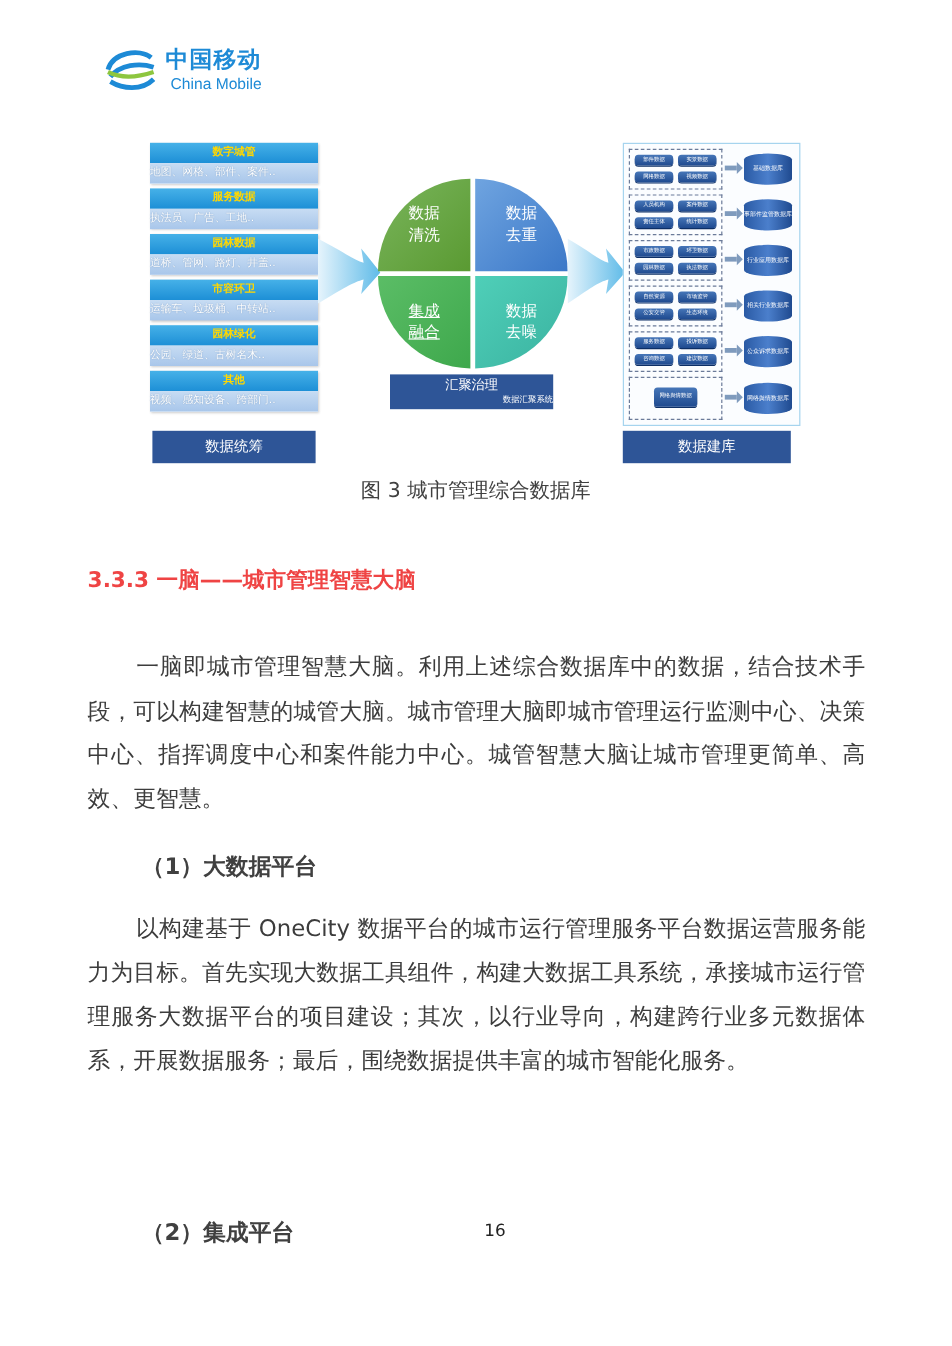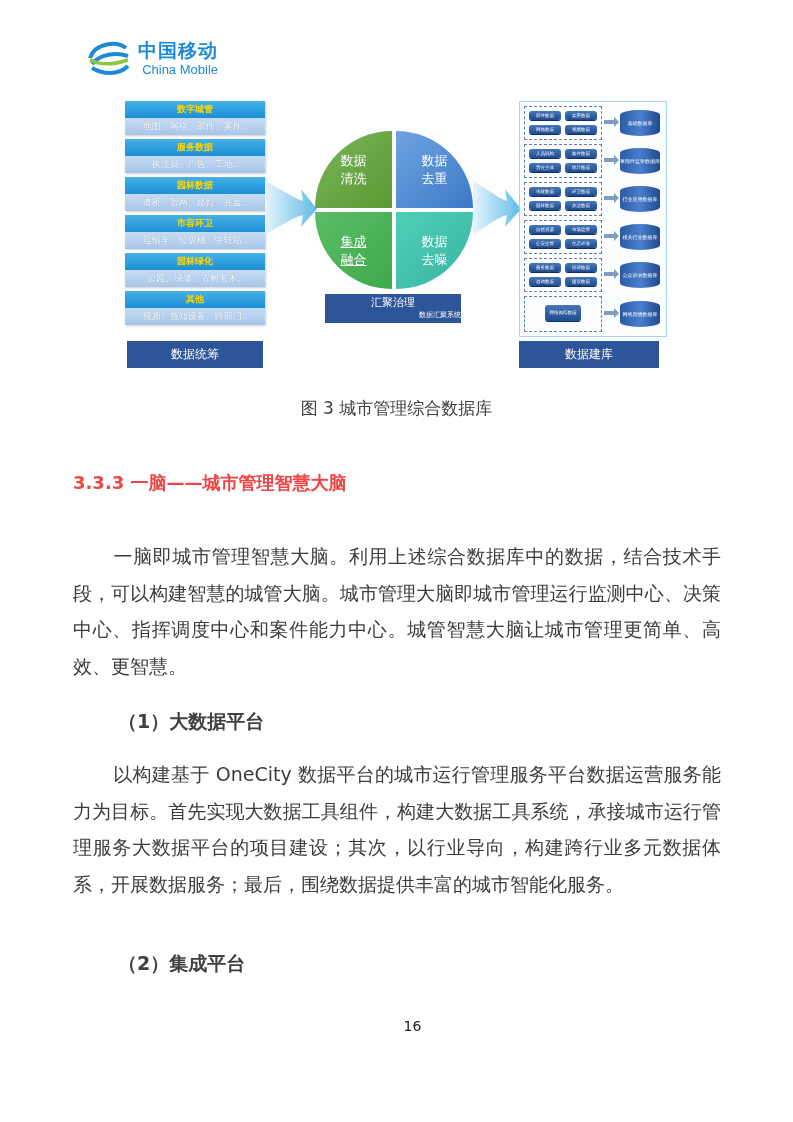--- a/index.html
+++ b/index.html
@@ -7,28 +7,28 @@
          font-family: "DejaVu Sans", "Liberation Sans", sans-serif; color: #404040; }
 
   
   .logo { position: absolute; left: 86px; top: 38px; display: flex; align-items: center; }
   .logo svg { width: 46px; height: 40px; }
   .logo-text { margin-left: 6px; line-height: 1; text-align: right; }
   .logo-cn { font-size: 19px; color: #1d8ad6; letter-spacing: 1px; font-weight: bold; }
   .logo-en { font-size: 13px; color: #1d8ad6; margin-top: 3px; font-family: "Liberation Sans", sans-serif; }
 
   
-  .figure { position: absolute; left: 125px; top: 101px; width: 604px; height: 268px; }
+  .figure { position: absolute; left: 125px; top: 119px; width: 604px; height: 268px; }
 
   .left-panel { position: absolute; left: 0; top: 0; width: 140px; }
   .cat { margin-bottom: 4px; box-shadow: 1px 1px 2px rgba(0,0,0,0.2); }
   .cat-head { height: 17px; background: linear-gradient(#46b1e8,#1d8fd6); color: #ffd700; font-size: 9px;
               text-align: center; line-height: 17px; font-weight: bold; }
   .cat-body { height: 17px; background: linear-gradient(#c7dcf3,#a8c6ea); color: #ffffff; font-size: 9px;
-              text-align: center; line-height: 17px; text-shadow: 0 0 1px #6b8fb8; }
+              text-align: left; line-height: 17px; text-shadow: 0 0 1px #6b8fb8; }
   .left-foot { position: absolute; left: 2px; top: 240px; width: 136px; height: 27px; background: #2e5597;
                color: #fff; font-size: 12px; text-align: center; line-height: 27px; }
 
   .arrow-in { position: absolute; left: 140px; top: 70px; }
   .arrow-out { position: absolute; left: 348px; top: 70px; }
 
   .wheel { position: absolute; left: 190px; top: 30px; width: 160px; height: 160px; }
   .q { position: absolute; width: 77px; height: 77px; color: #fff; font-size: 13px; display: flex;
        align-items: center; justify-content: center; text-align: center; line-height: 1.35; }
   .q1 { left: 0; top: 0; background: linear-gradient(135deg,#7ab55c,#5a9a32); border-radius: 77px 0 0 0; }
@@ -60,21 +60,21 @@
 
   .h3 { position: absolute; left: 73px; top: 471px; font-size: 18px; font-weight: bold; color: #ef4444; }
 
   .para { position: absolute; left: 73px; width: 648px; font-size: 19px; color: #3c3c3c; line-height: 36.5px;
           text-align: justify; }
   .p1 { top: 538px; }
   .p2 { top: 756px; }
   .para .indent { display: inline-block; width: 40px; }
   .subh { position: absolute; left: 118px; font-size: 19px; font-weight: bold; color: #404040; }
   .s1 { top: 709px; }
-  .s2 { top: 951px; }
+  .s2 { top: 1014px; }
 
   .pageno { position: absolute; left: 16px; width: 793px; top: 1018px; text-align: center; font-size: 14px; color: #222; }
 </style>
 </head>
 <body>
 
 <div class="logo">
   <svg viewBox="0 0 46 40">
     <path d="M4 20 C 8 6, 30 2, 40 10" stroke="#1d8ad6" stroke-width="4" fill="none"></path>
     <path d="M6 26 C 14 16, 30 14, 42 18" stroke="#1d8ad6" stroke-width="4" fill="none"></path>

